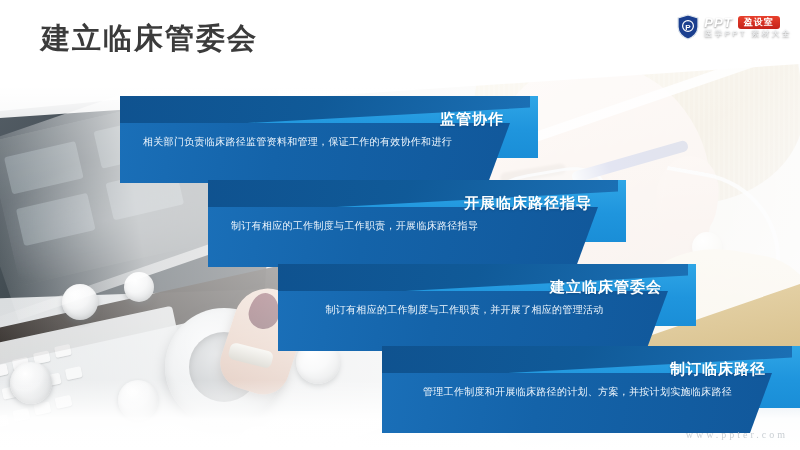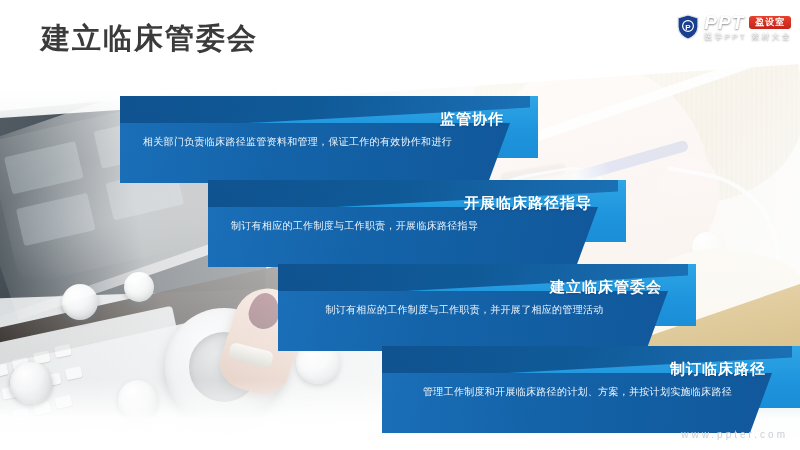--- a/index.html
+++ b/index.html
@@ -192,21 +192,21 @@
     font-size:29px;font-weight:bold;color:#3b3b3b;letter-spacing:2px;
     white-space:nowrap;z-index:40;
   }
   .logo{
     position:absolute;right:8px;top:10px;height:34px;display:flex;align-items:center;gap:5px;z-index:40;
   }
   .logo-shield{width:22px;height:26px;flex:0 0 auto;}
   .logo-mid{display:flex;flex-direction:column;gap:1px;}
   .logo-row1{display:flex;align-items:center;gap:5px;}
   .logo-ppt{
-    font-size:19px;font-weight:bold;color:#ffffff;letter-spacing:1px;line-height:1;
+    font-size:13px;font-weight:bold;color:#ffffff;letter-spacing:1px;line-height:1;
     text-shadow:0 1px 2px rgba(0,0,0,.45);font-style:italic;
   }
   .logo-badge{
     background:linear-gradient(180deg,#e8402c,#c5231a);color:#fff;font-size:9px;font-weight:bold;
     padding:2px 6px;border-radius:3px;letter-spacing:1px;line-height:1;white-space:nowrap;
   }
   .logo-sub{
     font-size:8px;color:#f0f2f4;letter-spacing:2.2px;line-height:1;white-space:nowrap;
     text-shadow:0 1px 2px rgba(0,0,0,.5);
   }
@@ -239,21 +239,21 @@
   .bar-cap{
     position:absolute;left:0;top:0;height:34px;
     background:linear-gradient(120deg,#0e4f8c 0%,#0f5795 48%,#1b6fb4 100%);
     clip-path:polygon(0 0, 100% 0, 100% 34%, 0 100%);
     opacity:.96;
   }
 
   .watermark{
     position:absolute;right:12px;bottom:10px;
     font-size:10px;color:#c9cfd4;letter-spacing:3px;z-index:40;
-    font-family:Liberation Sans, sans-serif;
+    font-family:Liberation Serif, serif;
   }
 </style>
 </head>
 <body>
 
 <div id="slide">
 
   <div class="bg-base"></div>
 
   <div class="console">

